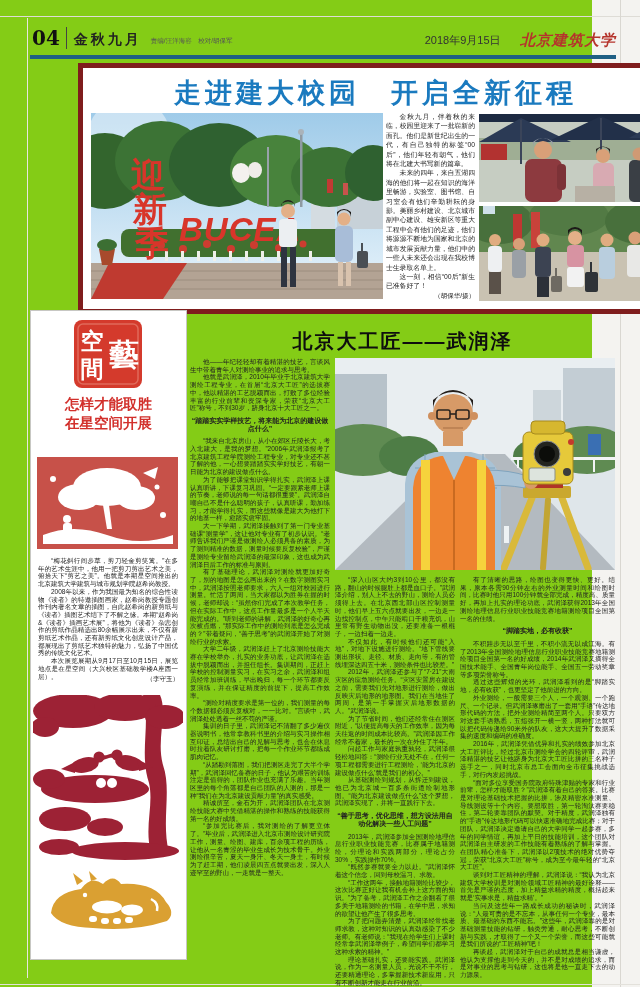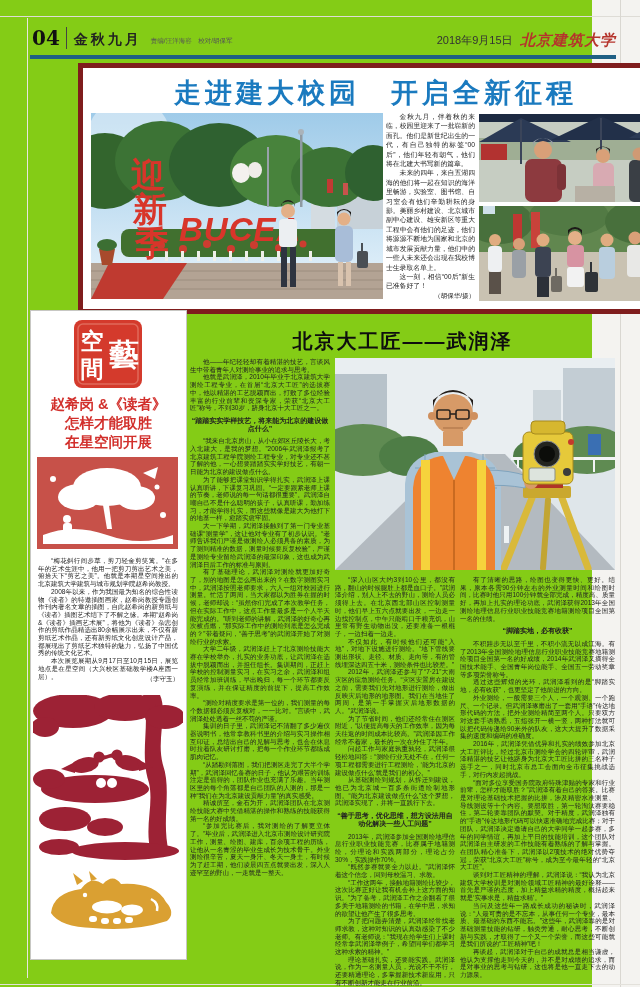--- a/index.html
+++ b/index.html
@@ -11,21 +11,21 @@
   .edge-bottom{position:absolute;left:0;top:984px;width:640px;height:1px;background:#e3e1db;}
 
   
   .hdr{position:absolute;left:32px;top:26px;width:584px;height:26px;}
   .pagenum{font-family:"DejaVu Serif",serif;font-size:20px;font-weight:bold;color:#111;float:left;line-height:24px;}
   .hdr-sep{float:left;width:1px;height:22px;background:#444;margin:1px 7px 0 6px;}
   .section-name{float:left;font-size:14px;letter-spacing:3px;color:#222;line-height:26px;font-weight:600;}
   .hdr-credits{float:left;font-size:6.5px;color:#555;line-height:30px;margin-left:9px;}
   .hdr-right{float:right;line-height:26px;white-space:nowrap;}
   .issue-date{font-size:11px;color:#333;vertical-align:middle;}
-  .masthead{font-family:"DejaVu Serif",serif;font-style:italic;font-weight:bold;font-size:15px;color:var(--masthead-red,#b5342c);letter-spacing:1px;vertical-align:middle;margin-left:3px;}
+  .masthead{font-family:"DejaVu Serif",serif;font-style:italic;font-weight:bold;font-size:15px;color:var(--masthead-red,#b5342c);letter-spacing:1px;vertical-align:middle;margin-left:15px;}
   .blue-rule{position:absolute;left:30px;top:55px;width:586px;height:4px;background:var(--rule-blue,#1f5f84);}
 
   
   .topbox{position:absolute;left:30px;top:63px;width:585px;height:241px;border:5px solid #7f1d1d;background:#fff;margin-left:48px;}
   .headline{position:absolute;left:0;top:7px;width:100%;text-align:center;font-size:27px;font-weight:800;letter-spacing:4px;color:var(--headline-blue,#1a7abf);}
   .photo{position:absolute;overflow:hidden;background:#d8d8d4;}
   .photo svg{display:block;width:100%;height:100%;}
   .ph-campus{left:8px;top:45px;width:292px;height:186px;}
   .ph-tent{left:396px;top:46px;width:182px;height:88px;}
   .ph-arrival{left:396px;top:138px;width:182px;height:95px;}
@@ -238,21 +238,20 @@
         <rect x="1" y="1" width="68" height="68" rx="8" fill="#d43a2c"></rect>
         <rect x="5" y="5" width="60" height="60" rx="5" fill="none" stroke="#e06a5a" stroke-width="1.5"></rect>
         <g fill="#ffffff" font-family="DejaVu Serif,serif" font-weight="bold" text-anchor="middle">
           <text x="51" y="46" font-size="30">藝</text>
           <text x="19" y="30" font-size="23">空</text>
           <text x="19" y="58" font-size="23">間</text>
         </g>
       </svg>
     </div>
     <div class="ex-title">
-      <div>赵希岗 &amp;《读者》</div>
       <div>怎样才能取胜</div>
       <div>在星空间开展</div>
     </div>
 
     <div class="photo pc1">
       <svg viewBox="0 0 141 92" preserveAspectRatio="none">
         <rect width="141" height="92" fill="#c75149"></rect>
         <g fill="#ffffff">
           <ellipse cx="70" cy="30" rx="34" ry="19"></ellipse>
           <ellipse cx="42" cy="40" rx="21" ry="13"></ellipse>

